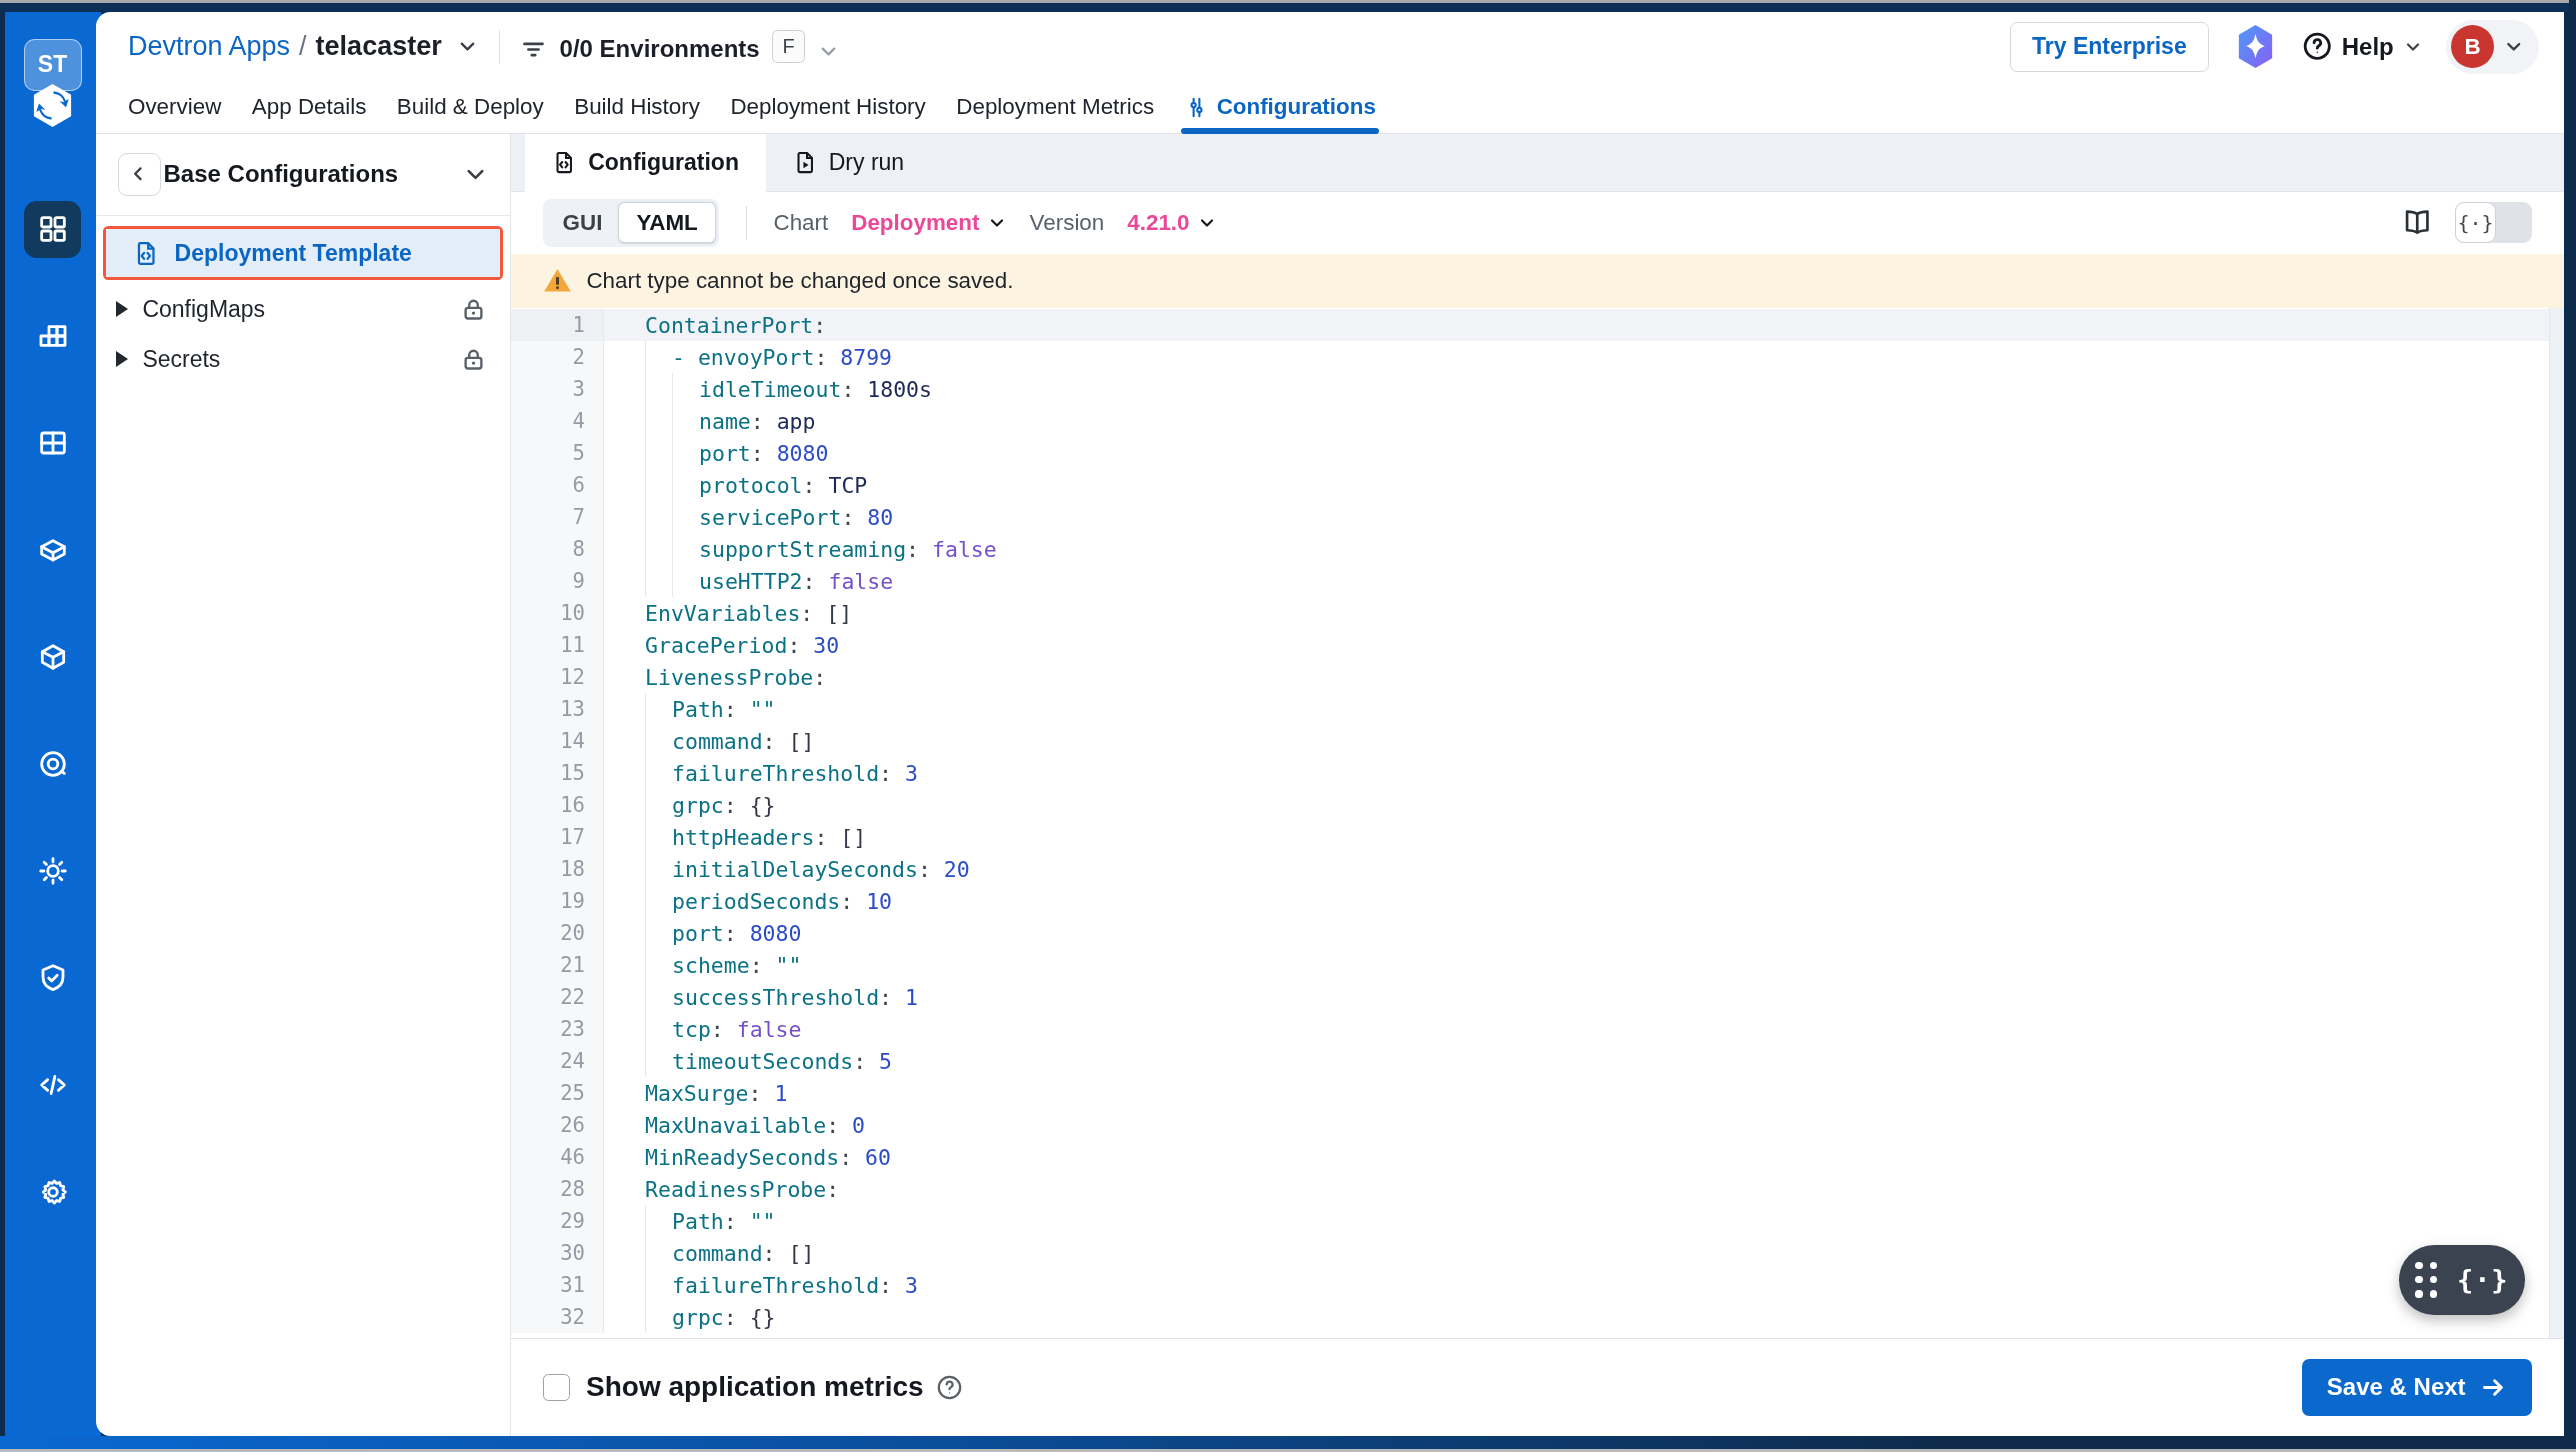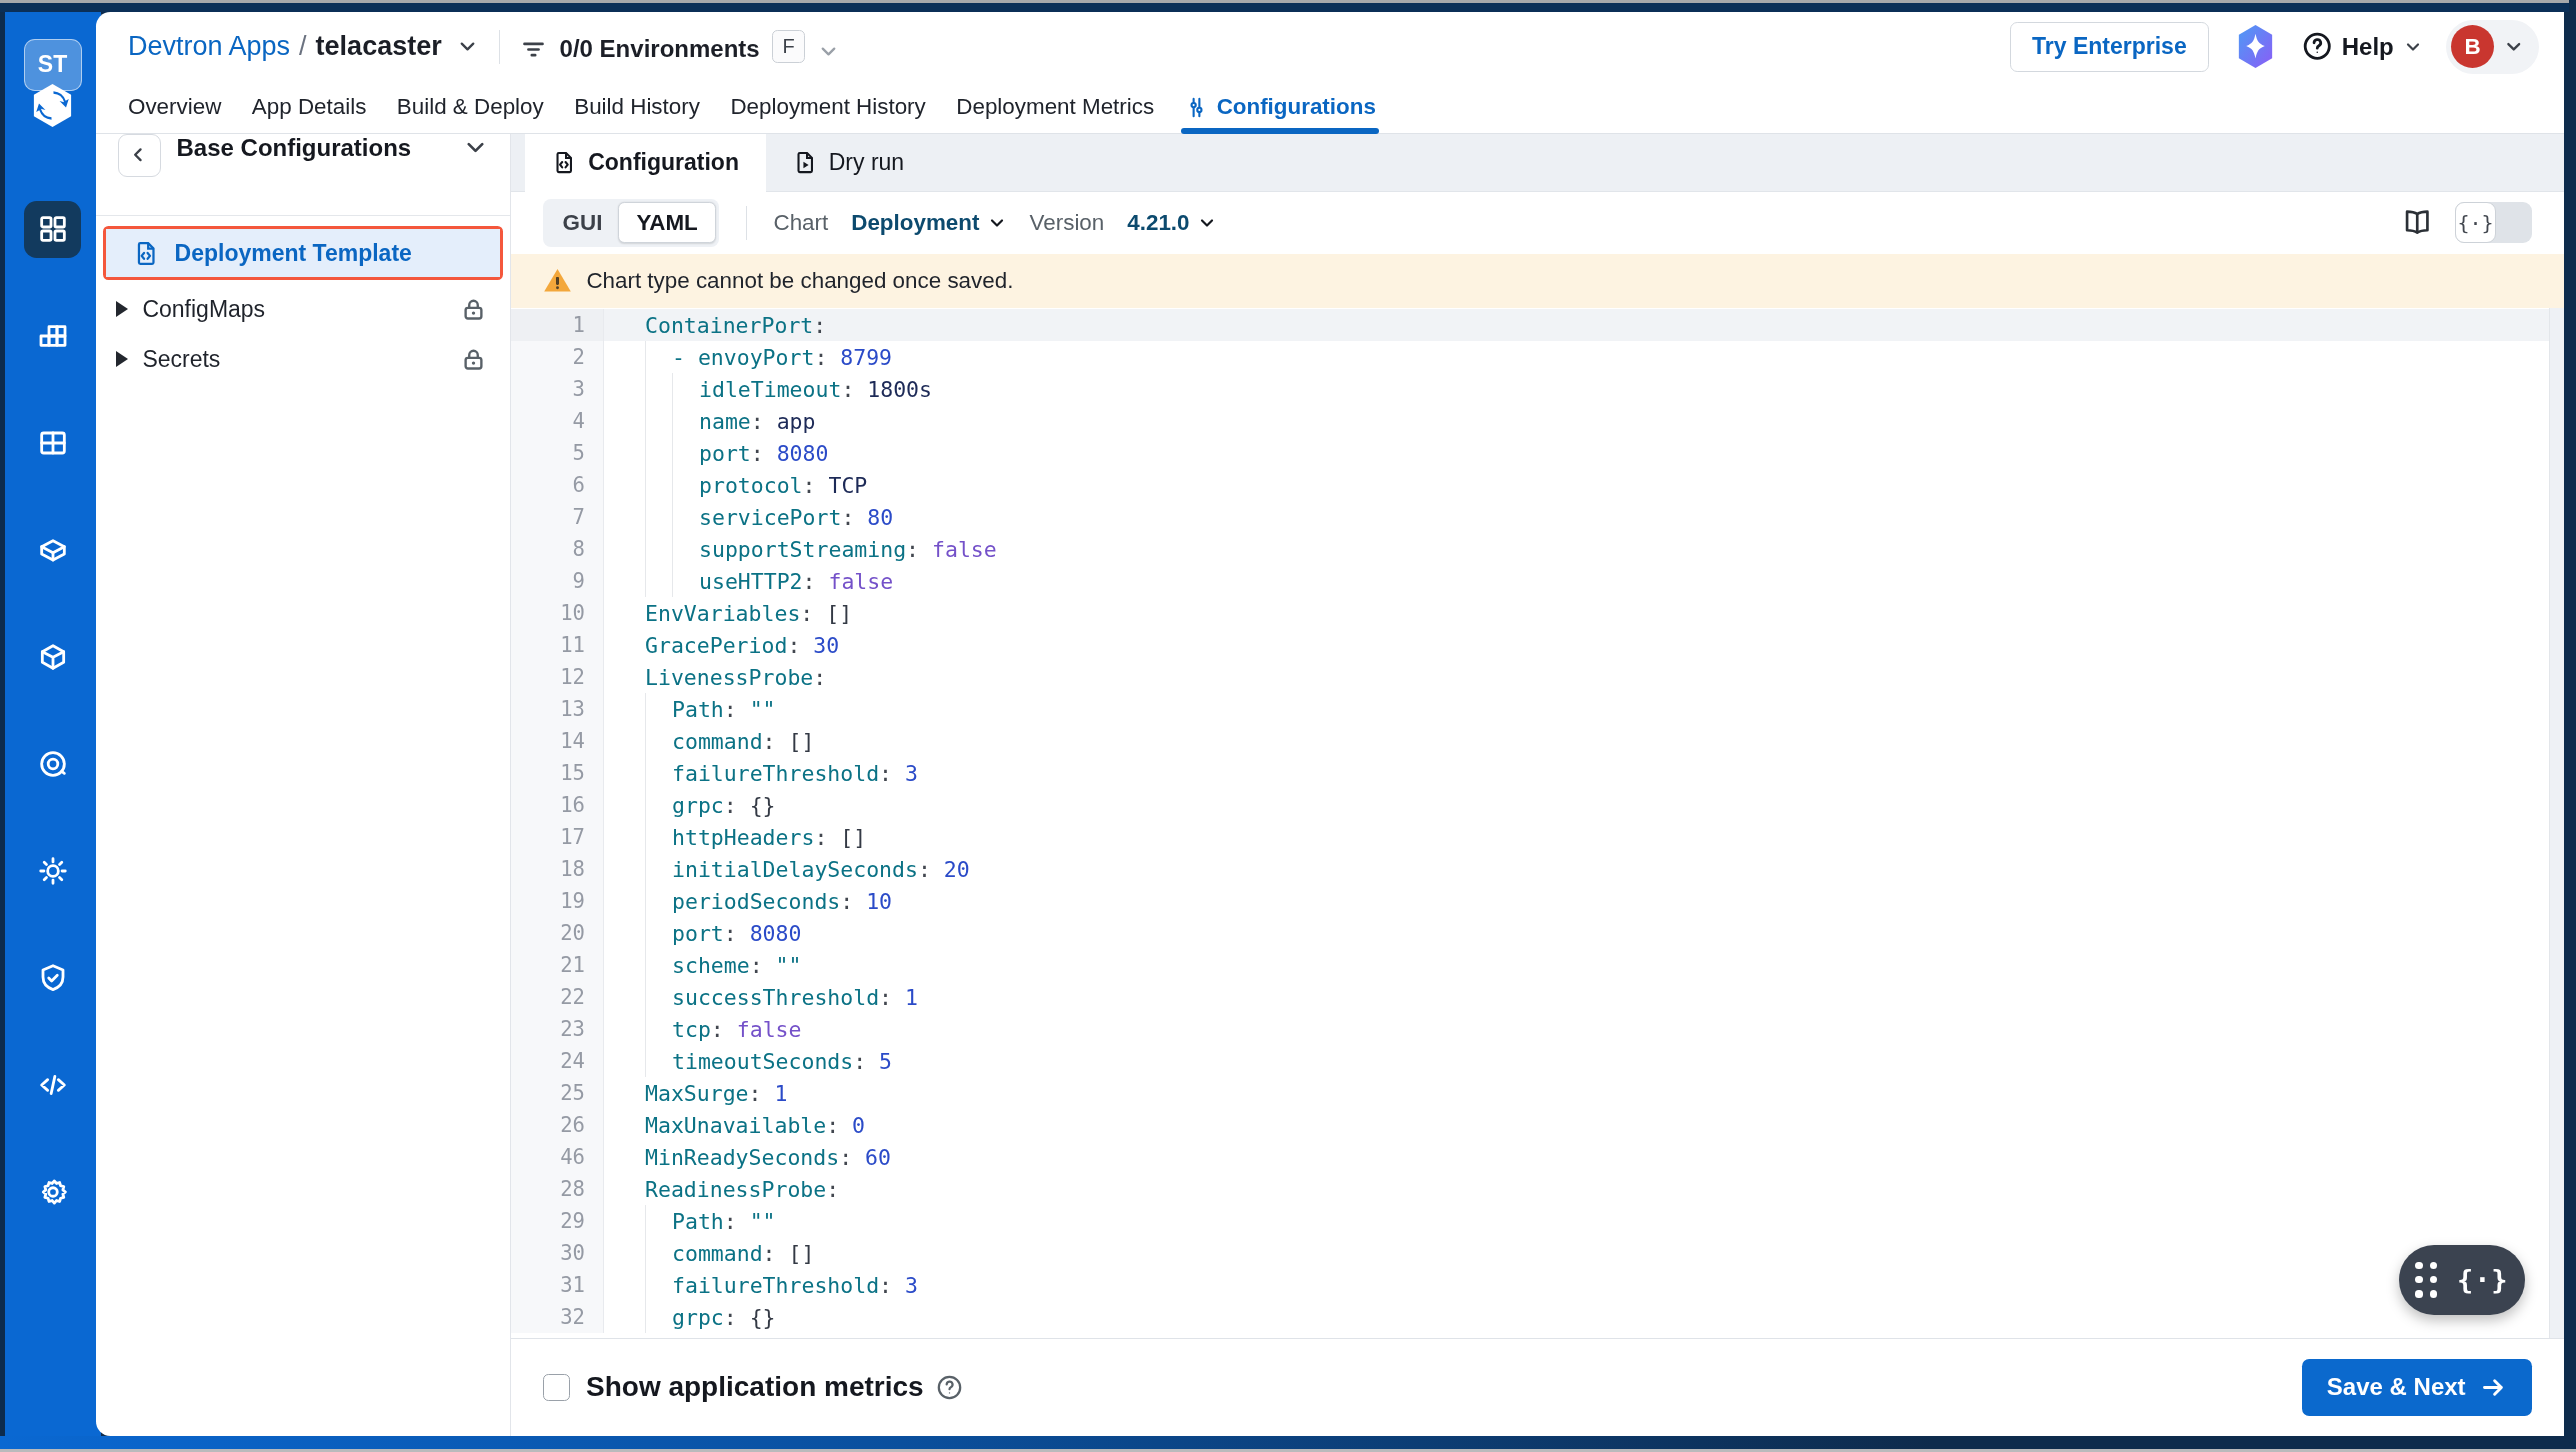--- a/index.html
+++ b/index.html
@@ -47,42 +47,42 @@
   .navrow{height:51px;display:flex;align-items:center;gap:30.5px;padding:0 32px;border-bottom:0.9px solid #dfe3e8;flex:none;}
   .navtab{position:relative;height:100%;display:flex;align-items:center;gap:9px;font-size:22.4px;color:#20242c;}
   .navtab.active{color:#0a66c2;font-weight:bold;}
   .navtab.active::after{content:"";position:absolute;left:-3.6px;right:-3.6px;bottom:-0.9px;height:5.4px;border-radius:3.6px;background:#0a66c2;}
   .navtab svg{width:23px;height:23px;}
 
   .bodyrow{flex:1;display:flex;min-height:0;}
 
   
   .sb{width:414px;border-right:0.9px solid #e2e5ea;display:flex;flex-direction:column;flex:none;}
-  .sb-head{height:81px;display:flex;align-items:flex-start;gap:16px;padding:0 21.5px;border-bottom:0.9px solid #e4e7eb;flex:none;}
+  .sb-head{height:81px;display:flex;align-items:center;gap:3px;padding:0 21.5px;border-bottom:0.9px solid #e4e7eb;flex:none;}
   .backbtn{width:41px;height:41px;border:0.9px solid #d6dae0;border-radius:9px;background:#fff;display:flex;align-items:center;justify-content:center;}
   .sb-title{font-size:24px;font-weight:bold;color:#15181f;flex:1;}
   .sb-items{padding-top:7.2px;}
   .sb-item{height:50px;display:flex;align-items:center;gap:14.4px;padding:0 23px 0 20px;font-size:23px;color:#1f232b;}
   .sb-item .grow{flex:1;}
   .sb-item-active-wrap{border:3.6px solid #f4573c;border-radius:5.4px;margin:3.6px 7.2px;}
   .sb-item.active{background:#e4eefb;color:#0a66c2;font-weight:bold;height:48px;padding-left:27px;}
   .caret{width:0;height:0;border-left:12.6px solid #23272e;border-top:8px solid transparent;border-bottom:8px solid transparent;}
 
   
   .main{flex:1;display:flex;flex-direction:column;min-width:0;}
   .tabstrip{height:57px;background:#edf0f4;display:flex;align-items:stretch;padding-left:14.4px;border-bottom:0.9px solid #e1e5ea;flex:none;}
   .ctab{display:flex;align-items:center;gap:10.8px;padding:0 27px;font-size:23px;color:#15181f;}
   .ctab svg{width:25px;height:25px;}
   .ctab.active{background:#fff;font-weight:bold;border-bottom:0.9px solid #fff;margin-bottom:-0.9px;}
   .toolbar{height:62px;display:flex;align-items:center;padding:0 32px;gap:23px;flex:none;background:#fff;}
   .seg{background:#eef1f5;border-radius:8px;padding:3.6px;display:flex;align-items:center;}
   .seg .mode{font-size:22.4px;font-weight:bold;color:#3c4149;padding:7.2px 16px;border-radius:6.3px;}
   .seg .mode.sel{background:#fff;border:0.9px solid #cfd4da;color:#15181f;box-shadow:0 0.9px 1.8px rgba(0,0,0,.12);padding:6.3px 17px;}
   .tb-label{font-size:22.4px;color:#596168;}
-  .tb-value{font-size:22.4px;font-weight:bold;color:#0c4a6e;display:flex;align-items:center;gap:7.2px;}
+  .tb-value{font-size:22.4px;font-weight:bold;color:#ec4899;display:flex;align-items:center;gap:7.2px;}
   .tb-right{margin-left:auto;display:flex;align-items:center;gap:23px;}
   .toggle{width:77px;height:41px;background:#dfe3e8;border-radius:9px;display:flex;align-items:center;}
   .toggle .knob{width:41px;height:41px;background:#fff;border:0.9px solid #cdd2d8;border-radius:9px;box-sizing:border-box;display:flex;align-items:center;justify-content:center;font-family:"DejaVu Sans Mono",monospace;font-size:20px;color:#42474f;}
 
   .warn{height:54px;background:#fdf3e1;display:flex;align-items:center;gap:14.4px;padding:0 32px;flex:none;}
   .warn .txt{font-size:22.4px;color:#1f232b;}
 
   
   .editor{flex:1;position:relative;overflow:hidden;background:#fff;}
   .lines{position:absolute;left:0;top:1.8px;right:14.4px;}

